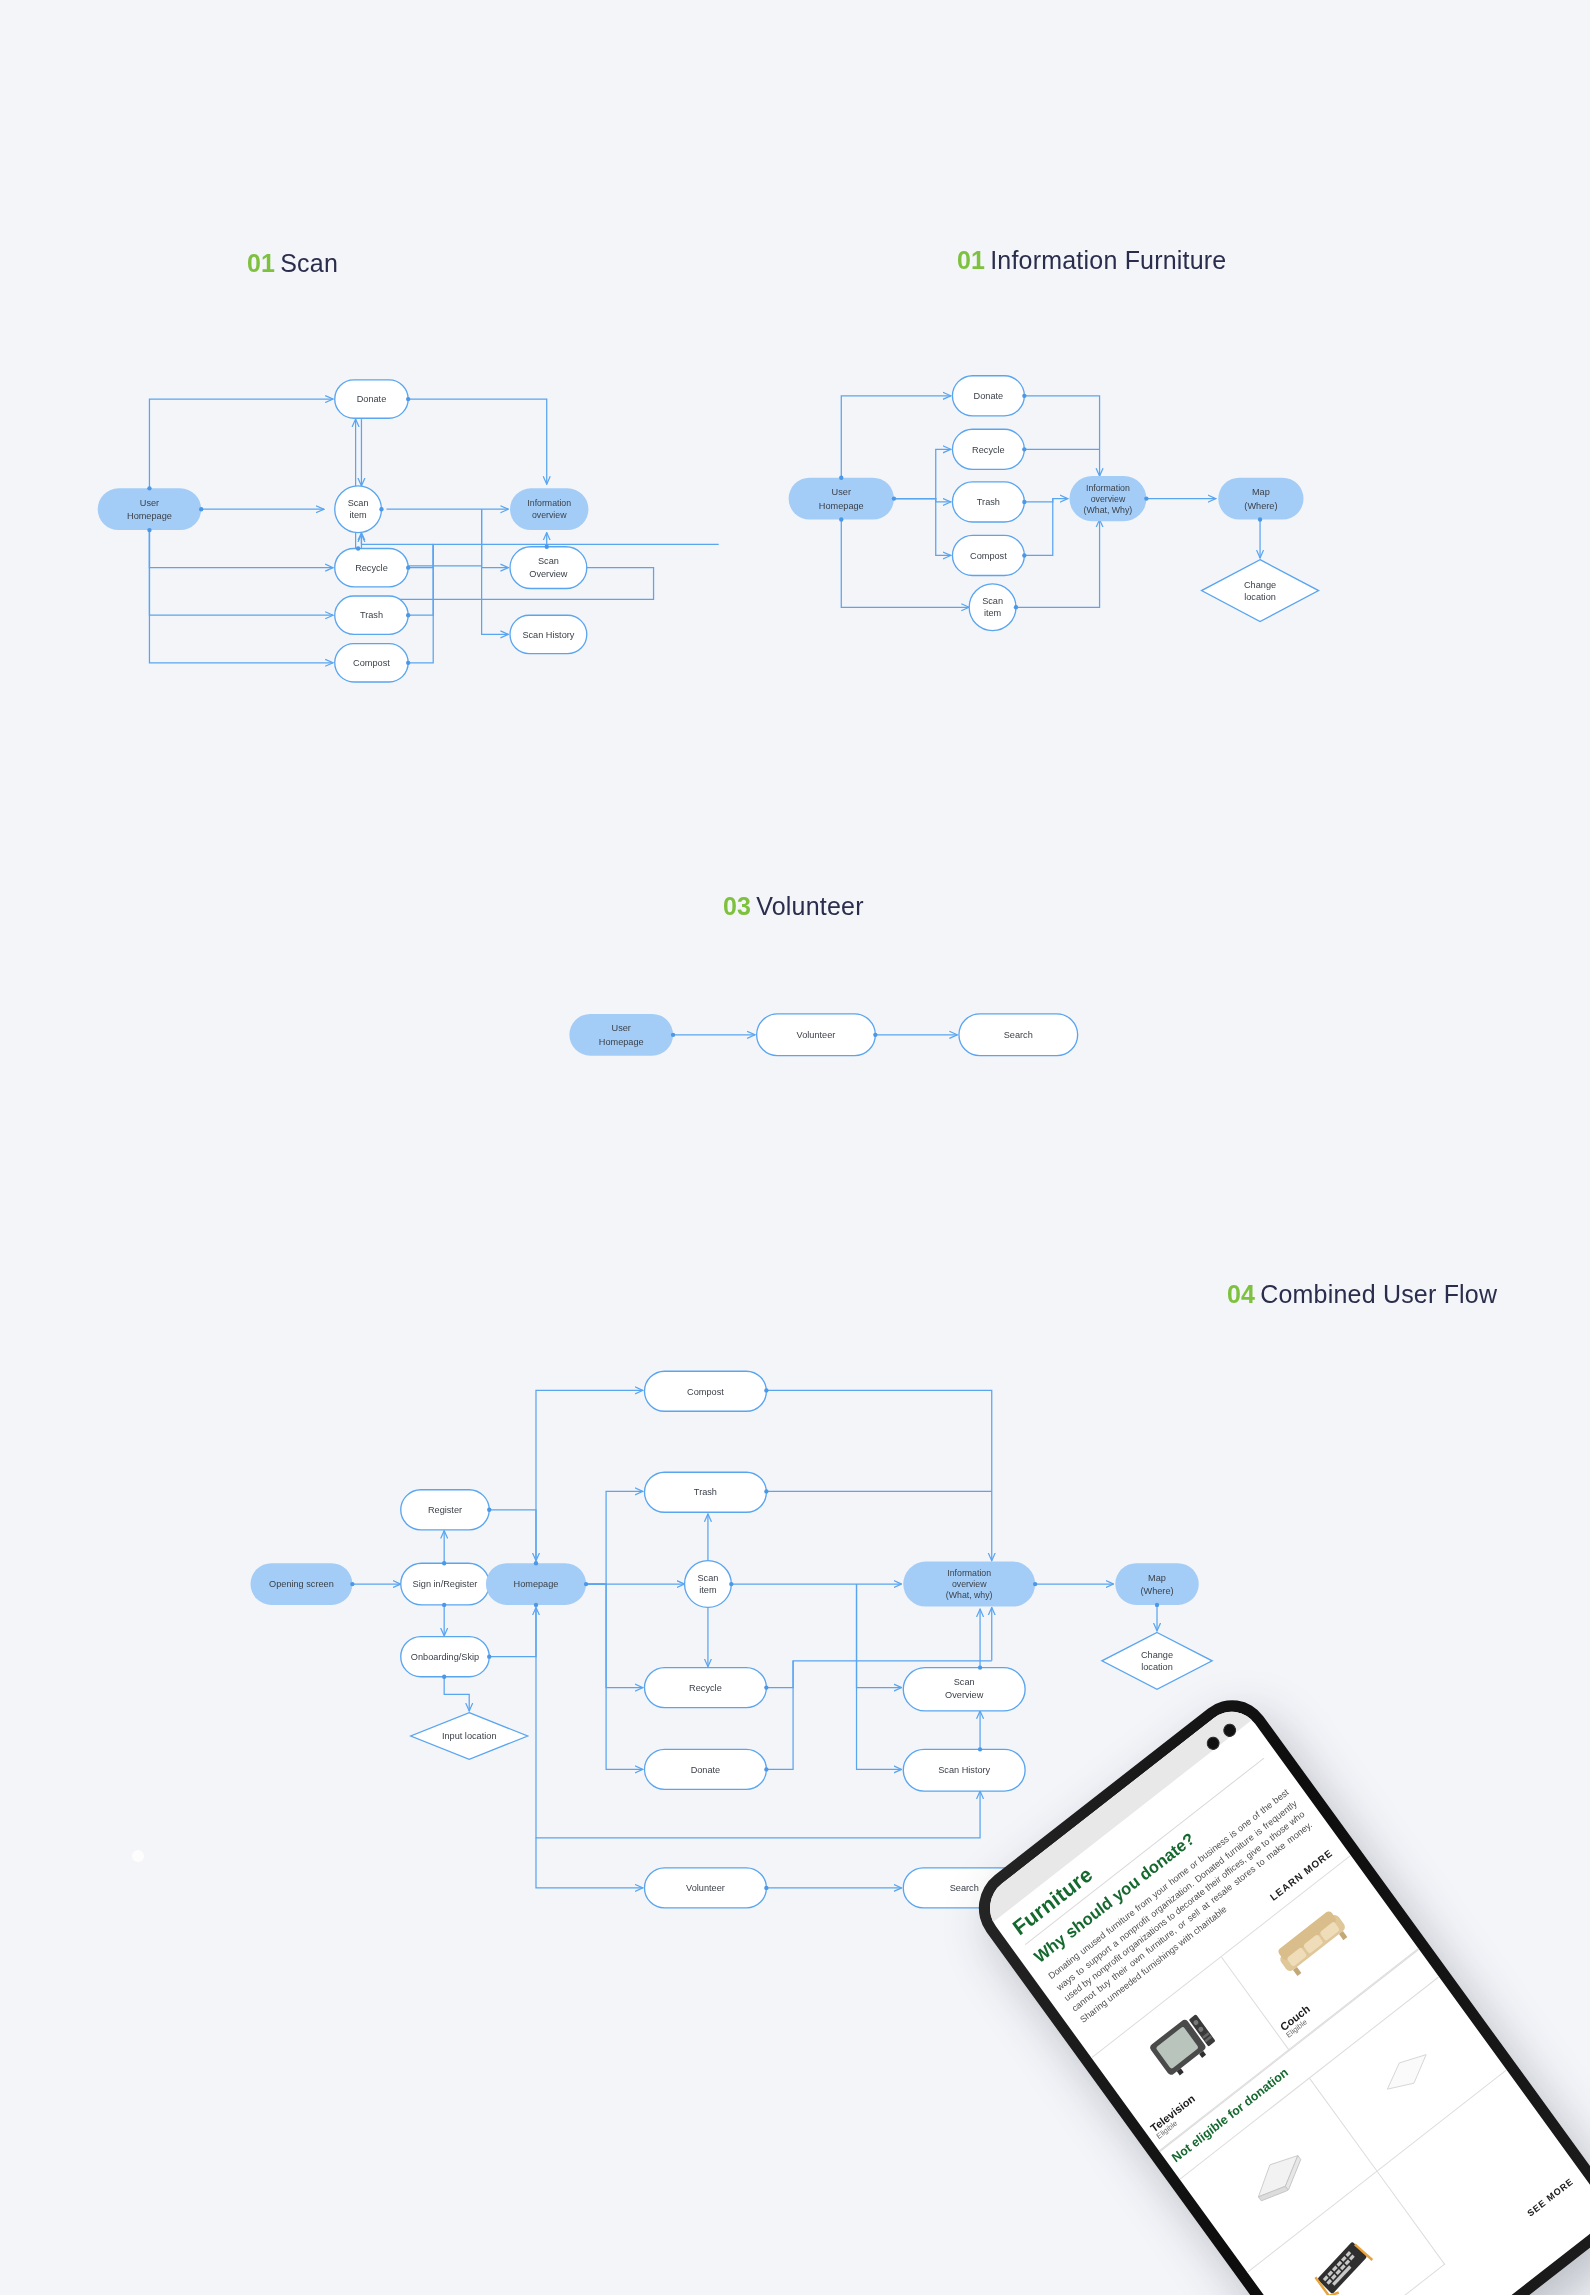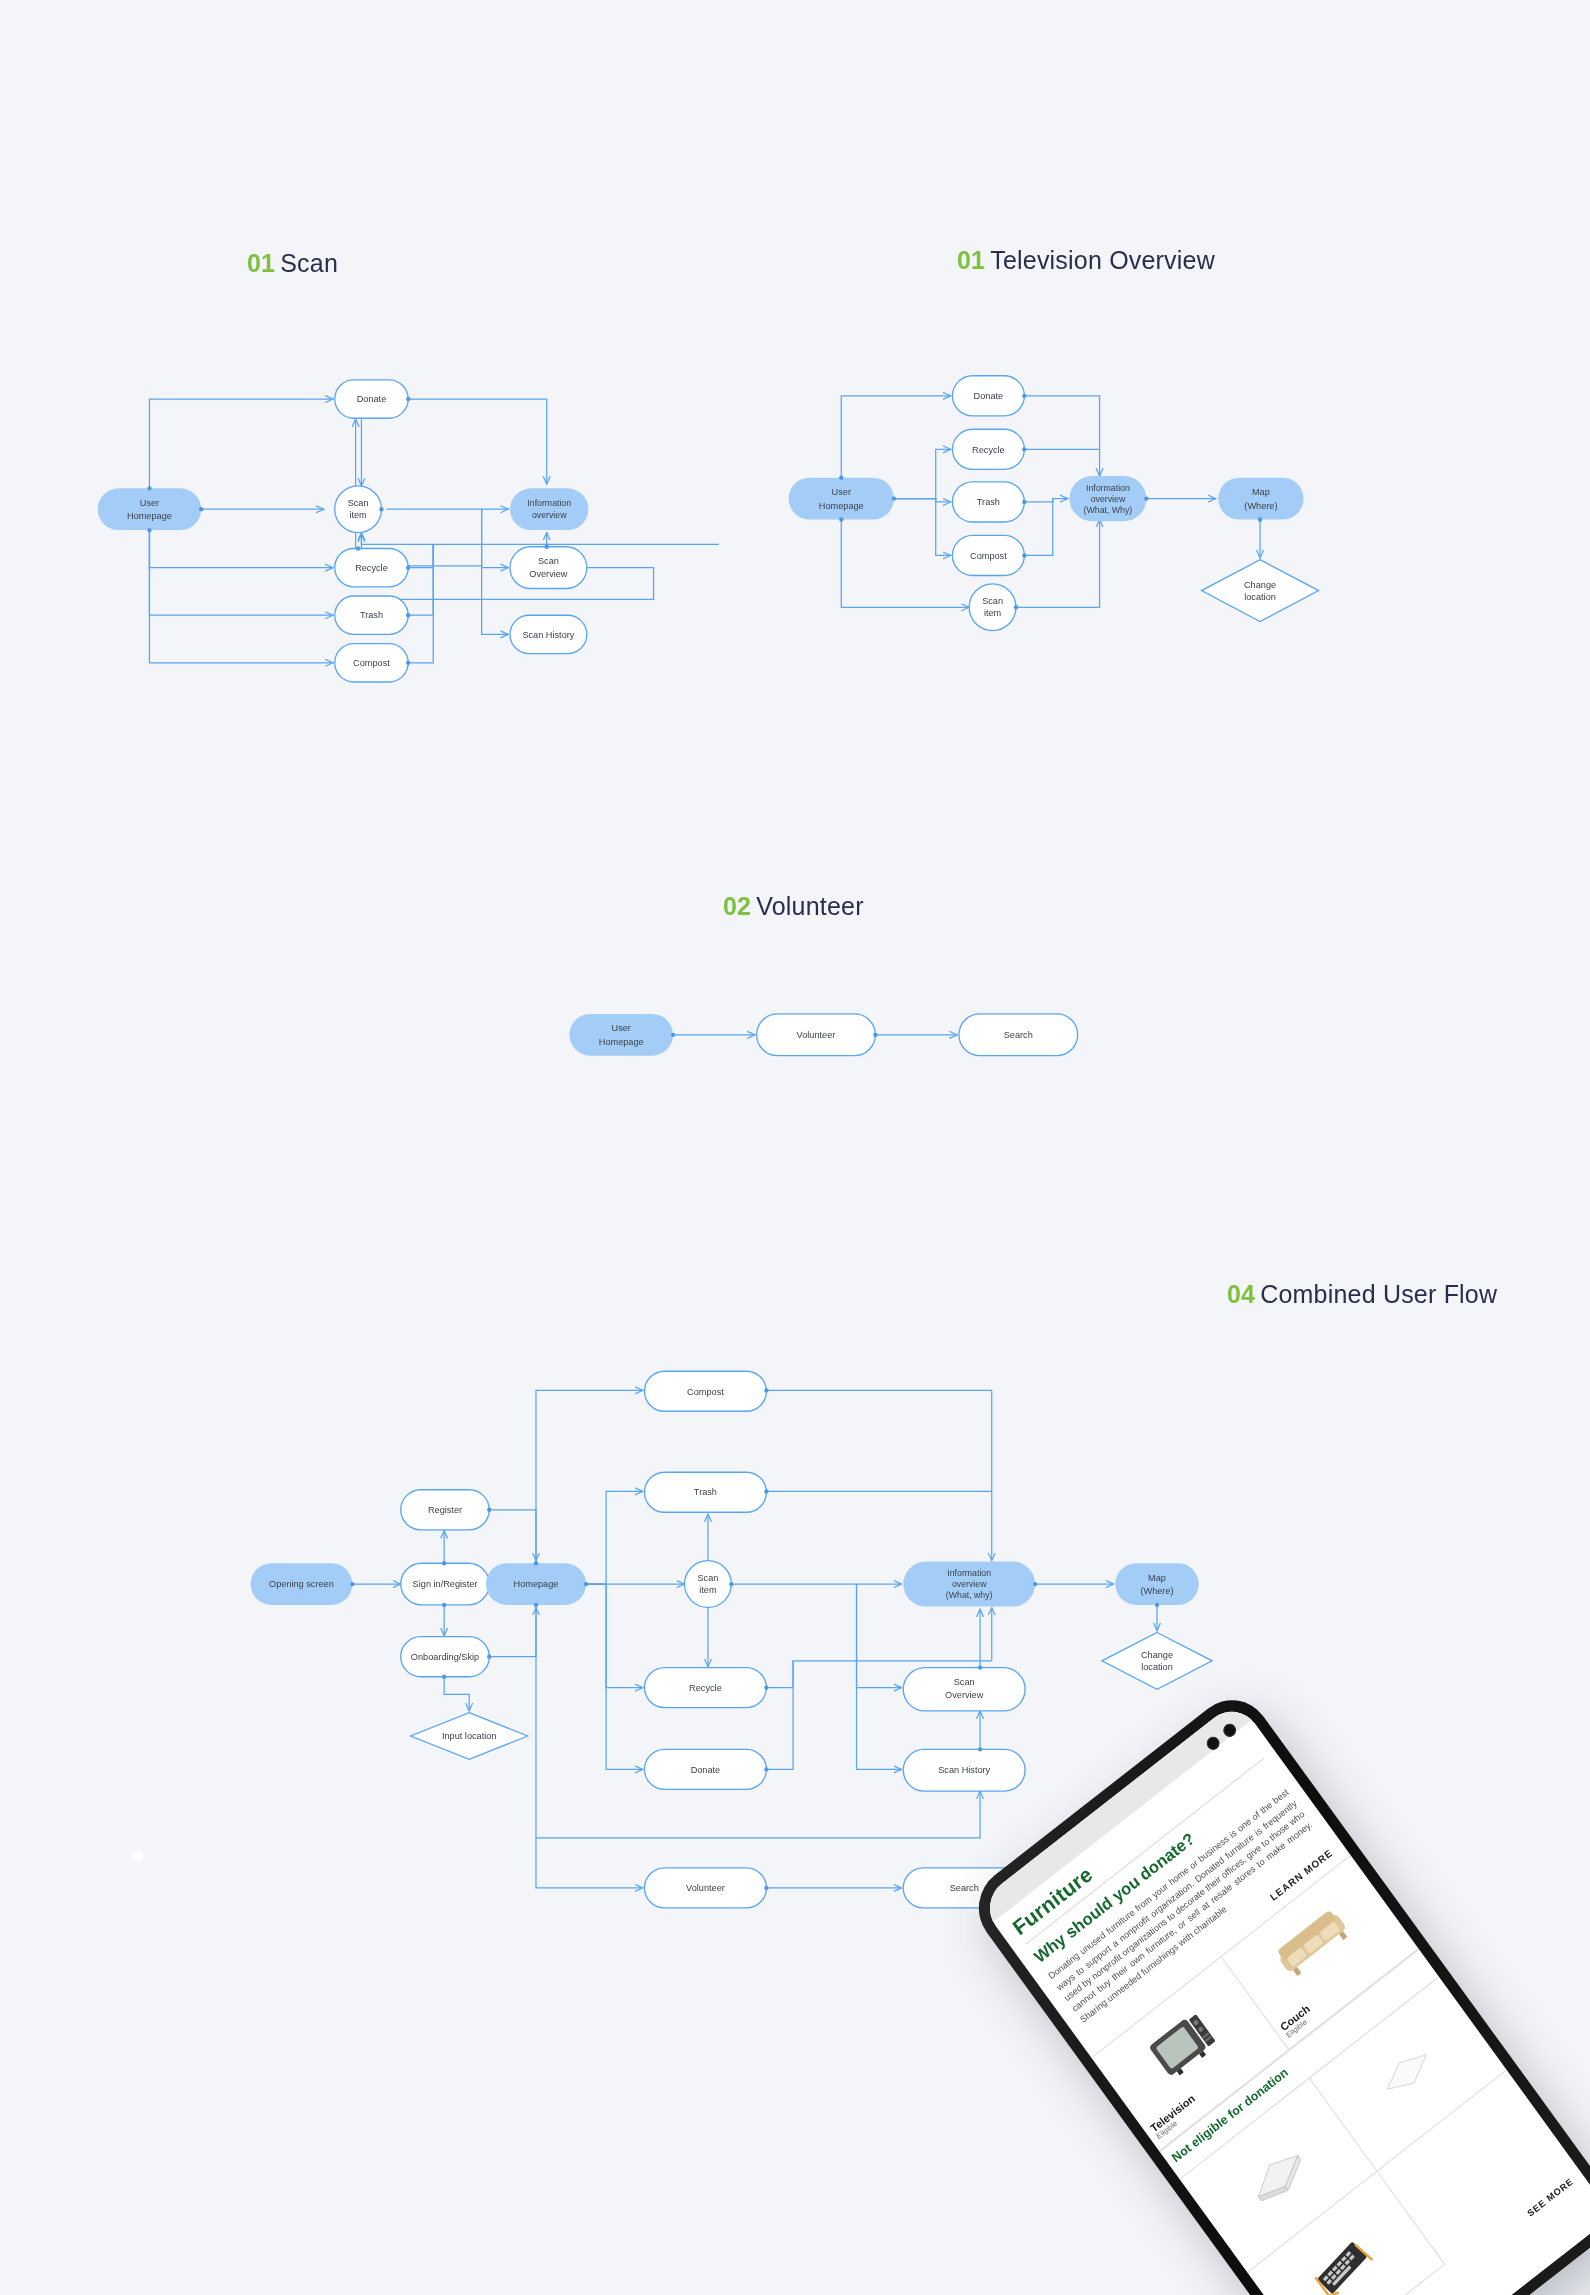--- a/index.html
+++ b/index.html
@@ -124,25 +124,25 @@
 </head>
 <body>
 
 <div class="page">
 
   <div class="heading" style="left:247px;top:249px;">
     <span class="num">01</span><span>Scan</span>
   </div>
 
   <div class="heading" style="left:957px;top:246px;">
-    <span class="num">01</span><span>Television Overview</span>
+    <span class="num">01</span><span>Information Furniture</span>
   </div>
 
   <div class="heading" style="left:723px;top:892px;">
-    <span class="num">02</span><span>Volunteer</span>
+    <span class="num">03</span><span>Volunteer</span>
   </div>
 
   <div class="heading" style="left:1227px;top:1280px;">
     <span class="num">04</span><span>Combined User Flow</span>
   </div>
 
   <svg class="canvas" style="left:84px;top:359px;" width="635" height="434" viewBox="0 0 760 520">
 
     <path class="edge" d="M78,52 L78,-20" transform="translate(0,0)" style="display:none"></path>
     <path class="edge" d="M78,175 L78,48 L298,48" marker-end="url(#ar1)"></path>

